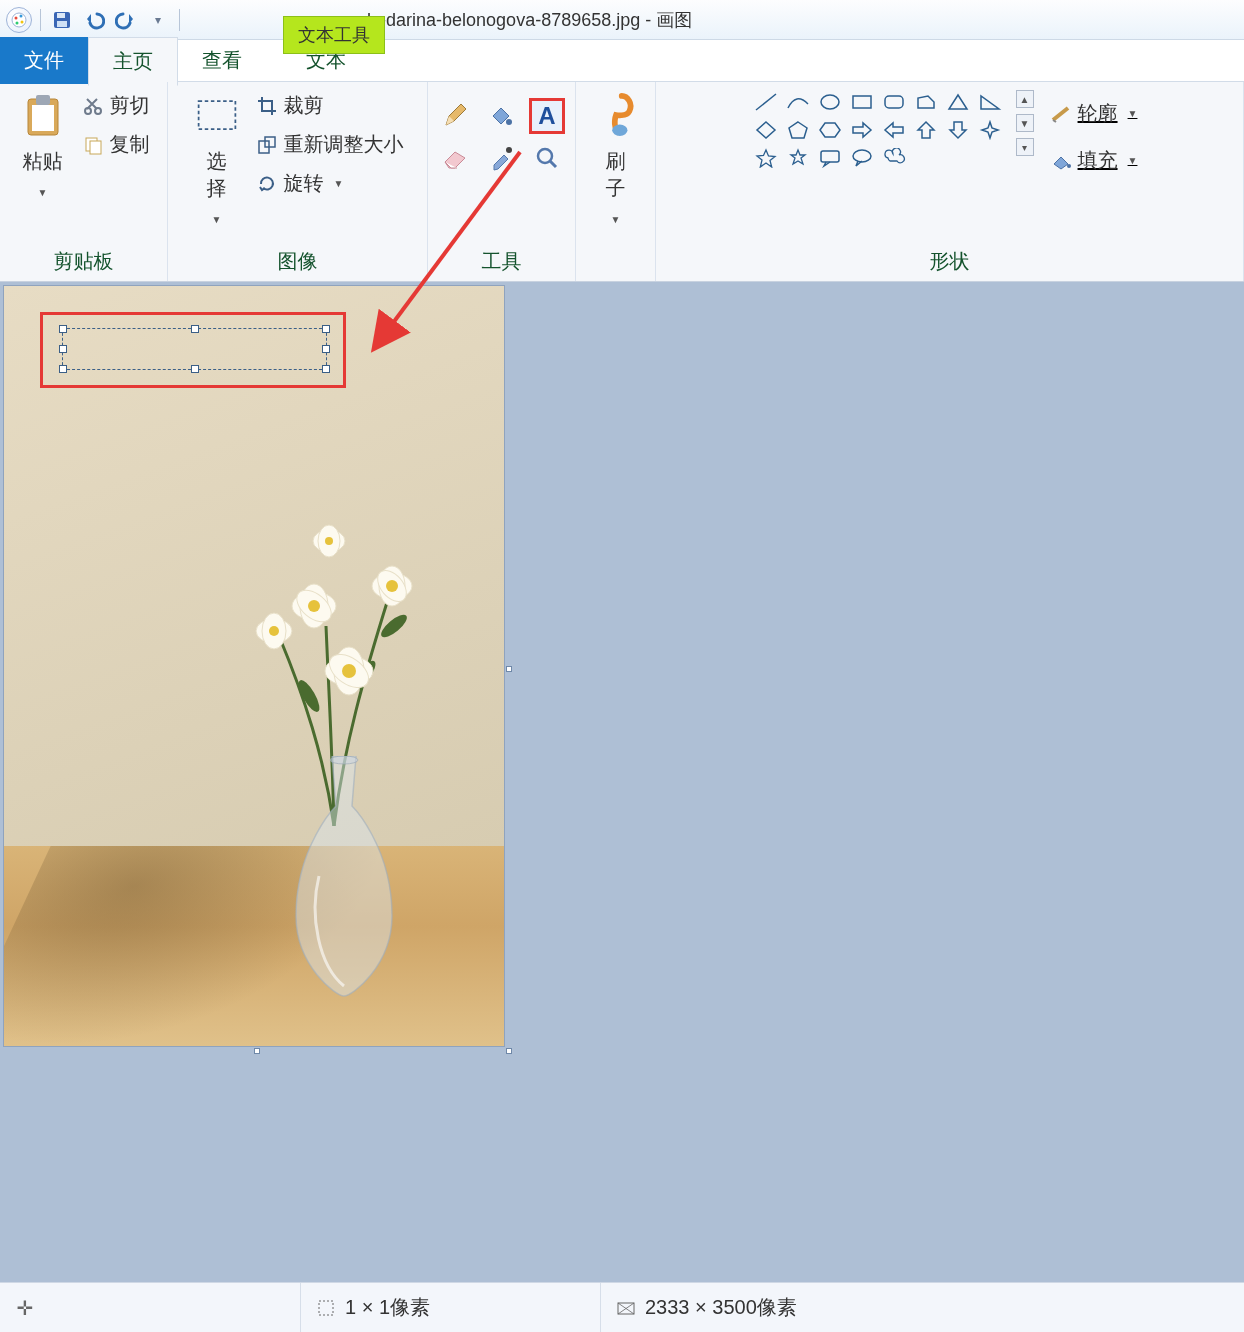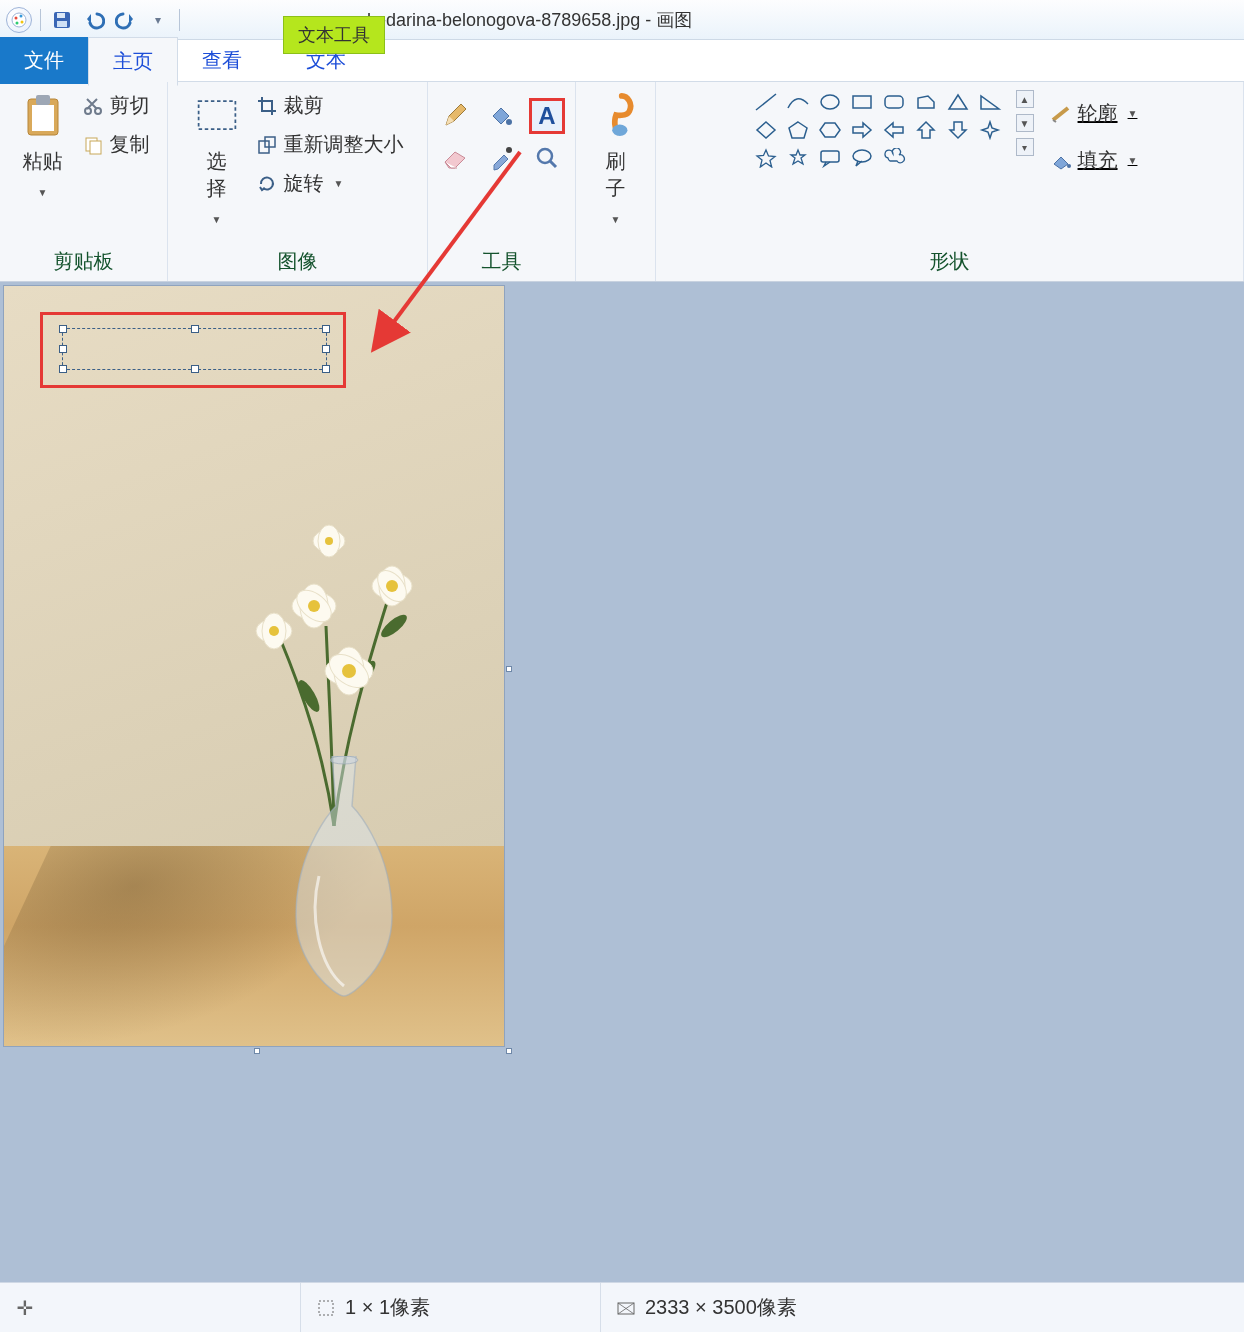--- a/index.html
+++ b/index.html
@@ -8,21 +8,21 @@
 
 .titlebar { height:40px; background:linear-gradient(#fdfdfe,#eaf3fb); display:flex; align-items:center; padding:0 6px; gap:6px; border-bottom:1px solid #cdd9e6; }
 .app-icon { width:26px; height:26px; border-radius:50%; background:radial-gradient(circle at 30% 30%,#fff,#e6eefc); border:1px solid #9fb4d8; display:flex; align-items:center; justify-content:center; font-size:14px; }
 .qat-btn { width:26px; height:26px; display:flex; align-items:center; justify-content:center; cursor:pointer; }
 .qat-sep { width:1px; height:22px; background:#b7c5d8; margin:0 2px; }
 .doc-title { margin-left:140px; font-size:18px; color:#333; }
 .context-tab { position:absolute; left:283px; top:16px; background:#b5e61d; border:1px solid #8cc018; padding:6px 14px; font-size:18px; color:#333; }
 
 
 .tabrow { height:42px; background:#fff; display:flex; align-items:center; border-bottom:1px solid #d2dce8; }
-.tab { padding:10px 24px; font-size:20px; color:#1d4ed8; cursor:pointer; }
+.tab { padding:10px 24px; font-size:20px; color:#14532d; cursor:pointer; }
 .tab.file { background:#1979ca; color:#fff; }
 .tab.active { background:#f5f7fa; border:1px solid #d2dce8; border-bottom:1px solid #f5f7fa; margin-bottom:-1px; }
 
 
 .ribbon { height:200px; background:#f5f7fa; display:flex; border-bottom:1px solid #c8d2e0; }
 .group { display:flex; flex-direction:column; align-items:center; justify-content:space-between; padding:8px 4px 6px; border-right:1px solid #dbe3ee; }
 .group-label { font-size:20px; color:#14532d; padding-top:4px; }
 .group-body { display:flex; align-items:flex-start; gap:6px; flex:1; }
 
 .bigbtn { display:flex; flex-direction:column; align-items:center; justify-content:center; gap:12px; padding:4px 8px; cursor:pointer; font-size:20px; color:#333; }

